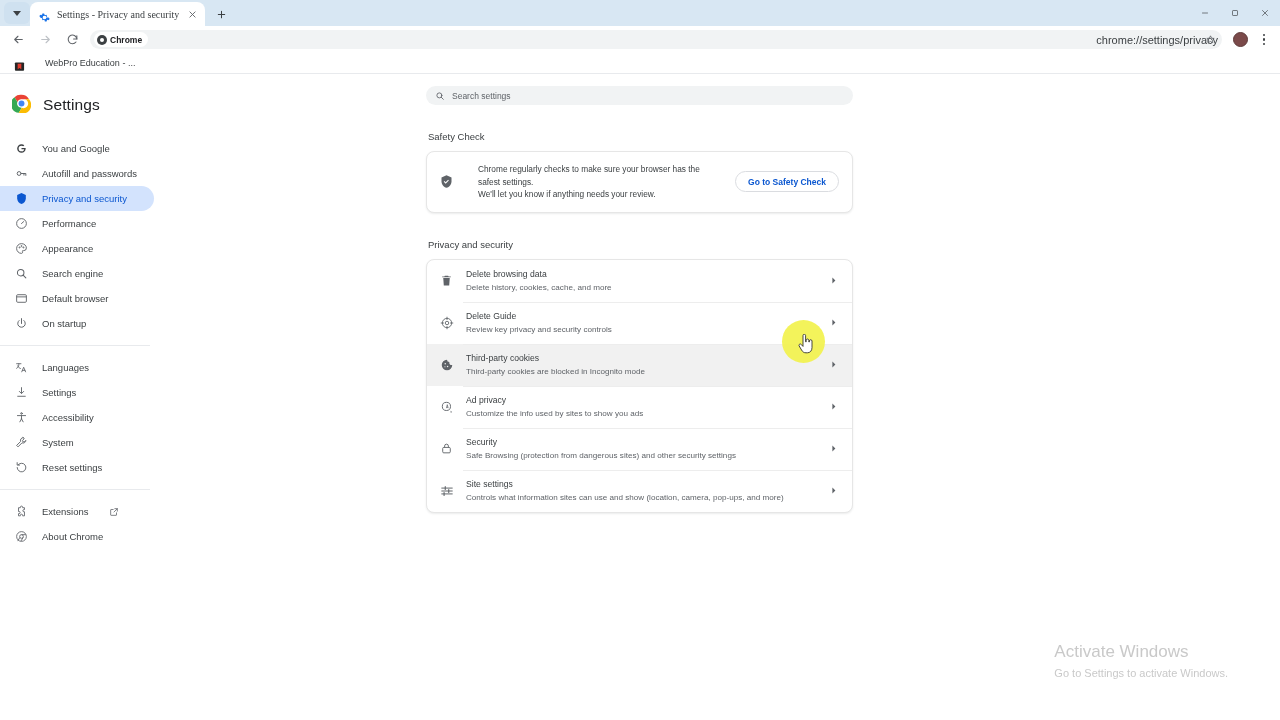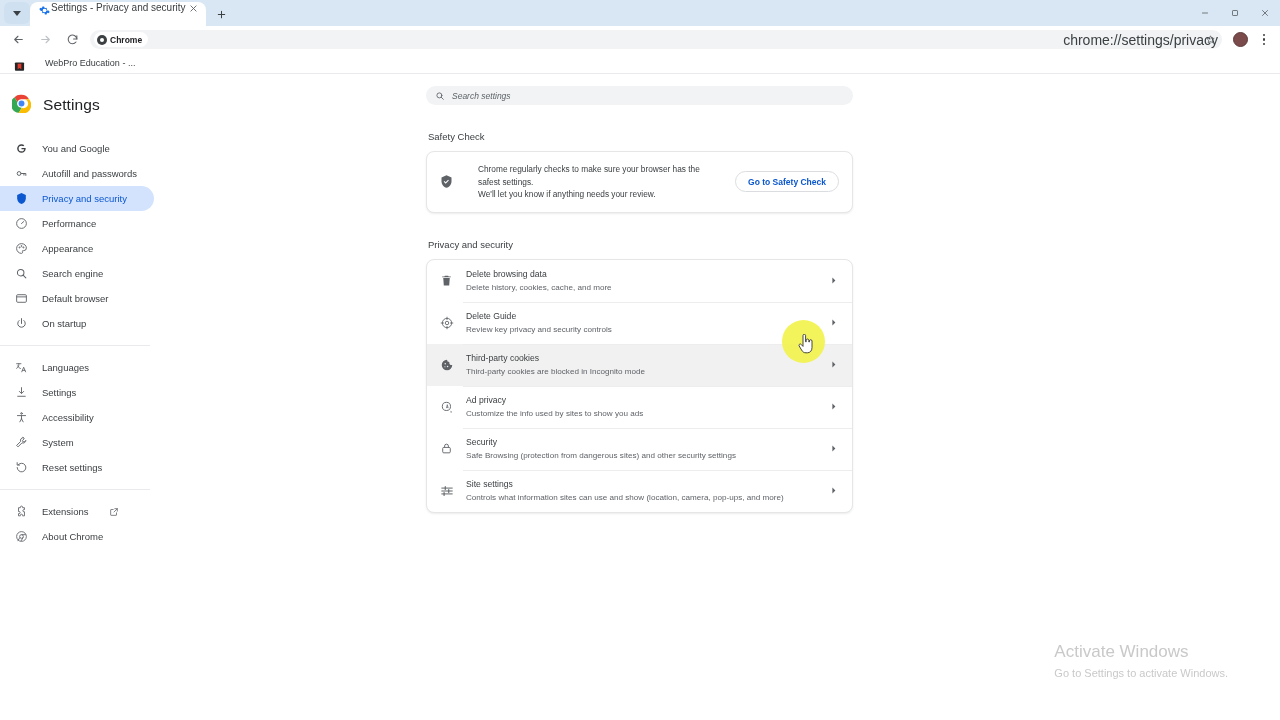--- a/index.html
+++ b/index.html
@@ -34,23 +34,25 @@
     border-left: 4px solid transparent;
     border-right: 4px solid transparent;
     border-top: 5px solid #3c4043;
   }
   .tab {
     height: 24px;
     min-width: 170px;
     background: #ffffff;
     border-radius: 8px 8px 0 0;
     display: flex;
+    align-items: center;
     padding: 0 6px 0 9px;
-    gap: 1px;
+    gap: 7px;
     position: relative;
+    font-family: Liberation Serif, serif;
   }
   .tab-favicon { width: 11px; height: 11px; flex: 0 0 auto; }
   .tab-title {
     font-size: 10px;
     color: #3c4043;
     white-space: nowrap;
     overflow: hidden;
     text-overflow: ellipsis;
     flex: 1 1 auto;
   }
@@ -115,21 +117,21 @@
   .chrome-chip-dot {
     width: 10px; height: 10px; border-radius: 50%;
     background: #3c4043;
     display: flex; align-items: center; justify-content: center;
   }
   .chrome-chip-dot::after {
     content: ""; width: 4px; height: 4px; border-radius: 50%;
     background: #ffffff;
   }
   .chrome-chip-label { font-size: 8.5px; color: #202124; font-weight: 600; }
-  .omnibox-url { font-size: 14px; color: #3c4043; flex: 1 1 auto; }
+  .omnibox-url { font-size: 11px; color: #3c4043; flex: 1 1 auto; }
   .omni-star {
     position: absolute; right: 6px; top: 50%; transform: translateY(-50%);
     color: #5f6368;
   }
   .avatar {
     width: 15px; height: 15px; border-radius: 50%;
     background: #7b4a4a;
     border: 1px solid #5f3b3b;
     margin: 0 4px;
     flex: 0 0 auto;
@@ -211,21 +213,21 @@
   }
   .search-settings {
     height: 19px;
     background: #f1f3f4;
     border-radius: 10px;
     display: flex;
     align-items: center;
     gap: 7px;
     padding: 0 9px;
   }
-  .search-settings .ss-label { font-size: 8.5px; color: #5f6368; font-style: italic; }
+  .search-settings .ss-label { font-size: 8.5px; color: #5f6368; }
 
   .section-title {
     font-size: 9.5px;
     color: #3c4043;
     margin: 26px 0 9px 2px;
   }
 
   .card {
     background: #ffffff;
     border: 1px solid #e6e6e6;

